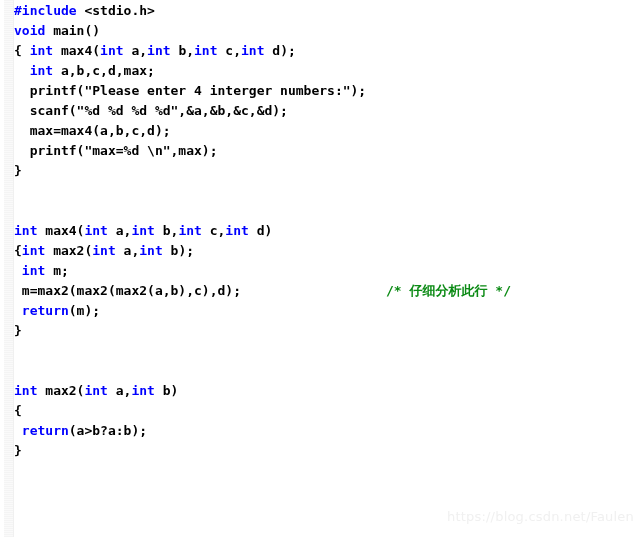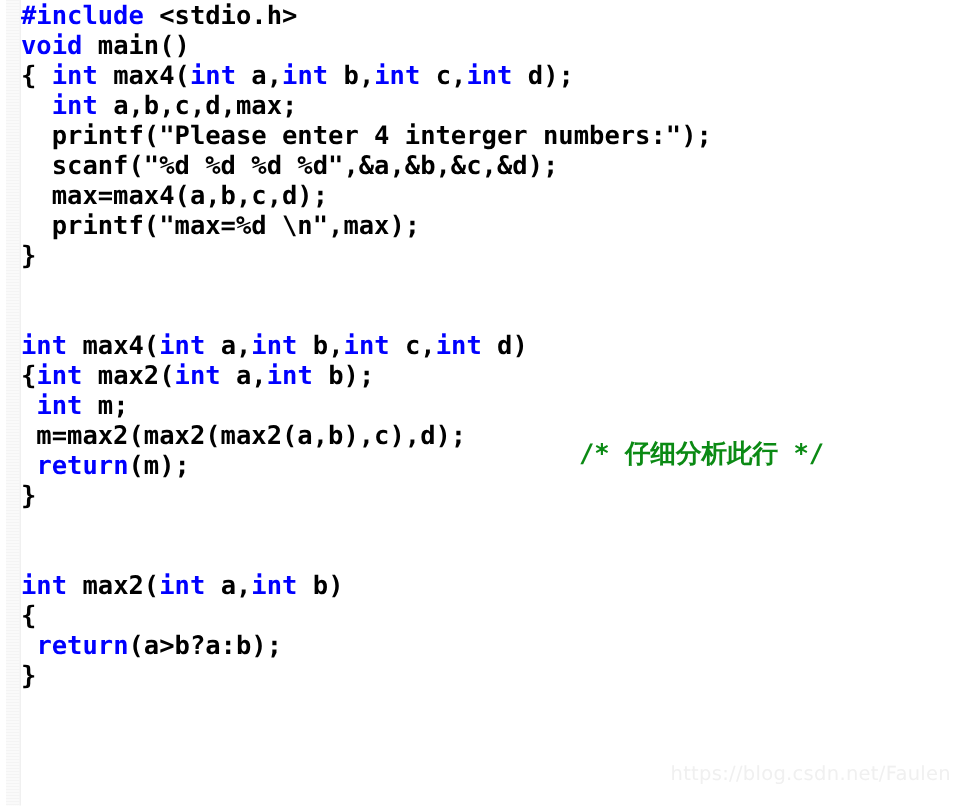--- a/index.html
+++ b/index.html
@@ -38,21 +38,21 @@
     border-right: 1px solid #f0f0f0;
   }
 
   #code {
     position: absolute;
     left: 14px;
     top: 1px;
     margin: 0;
     padding: 0;
     font-family: "DejaVu Sans Mono", "Liberation Mono", monospace;
-    font-size: 17px;
+    font-size: 13px;
     line-height: 20px;
     font-weight: bold;
     color: #000000;
     white-space: pre;
     letter-spacing: 0px;
   }
 
   .ln {
     display: block;
     height: 20px;
@@ -60,21 +60,21 @@
     position: relative;
   }
 
   .kw  { color: #0000ff; }
   .cm  { color: #0b8a14; font-weight: bold; }
 
   
   .cmt-inline {
     position: absolute;
     left: 372px;
-    top: 12px;
+    top: 0;
     text-align: right;
   }
 
   #watermark {
     position: absolute;
     right: 8px;
     bottom: 13px;
     font-family: "DejaVu Sans", "Liberation Sans", sans-serif;
     font-size: 13px;
     font-weight: normal;

